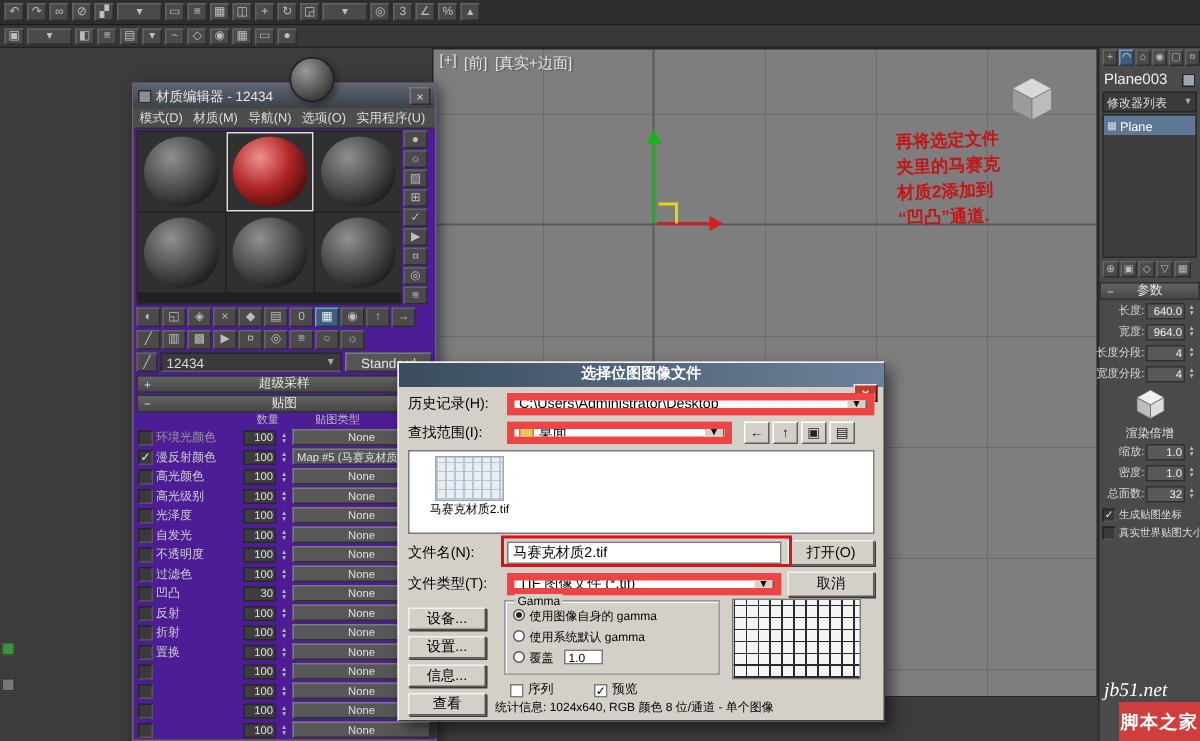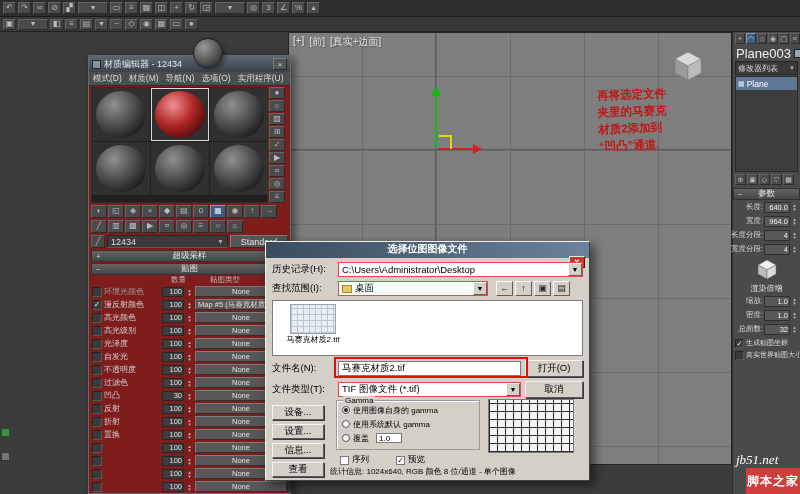--- a/index.html
+++ b/index.html
@@ -39,21 +39,21 @@
     border-top:5px solid transparent;border-bottom:5px solid transparent;border-left:9px solid #d02020;}
   #axis-corner-h{position:absolute;left:150px;top:102px;width:13px;height:2px;background:#e8d40a;}
   #axis-corner-v{position:absolute;left:161px;top:102px;width:2px;height:14px;background:#e8d40a;}
   #viewcube{position:absolute;left:382px;top:16px;}
 
   
   #annotation{left:598px;top:86px;width:80px;color:#c41414;font-size:11.5px;font-weight:bold;
     line-height:17px;transform:rotate(-2deg);z-index:8;}
 
   
-  #mat-editor{left:88px;top:55px;width:203px;height:439px;background:#7f1d1d;border:1px solid #6a6a6a;
+  #mat-editor{left:88px;top:55px;width:203px;height:439px;background:#4c1d95;border:1px solid #6a6a6a;
     box-shadow:3px 3px 9px rgba(0,0,0,.55);z-index:5;}
   #me-title{height:16px;background:linear-gradient(#5d6671,#3b4148);display:flex;align-items:center;
     gap:3px;padding:0 3px;color:#e8e8e8;font-size:9px;}
   #me-win-icon{width:9px;height:9px;background:#8a8f96;border:1px solid #2a2a2a;flex:0 0 auto;}
   #me-close{margin-left:auto;width:14px;height:12px;background:#565656;border:1px solid #7a7a7a;
     border-right-color:#2a2a2a;border-bottom-color:#2a2a2a;color:#ddd;font-size:8px;
     display:flex;align-items:center;justify-content:center;}
   #me-menubar{height:14px;background:#4d4d4d;border-bottom:1px solid #2f2f2f;display:flex;
     align-items:center;gap:7px;padding:0 4px;font-size:8.5px;color:#ddd;white-space:nowrap;overflow:hidden;}
   #me-body{padding:1px 2px;position:relative;}
@@ -104,21 +104,21 @@
   #file-dialog{left:265px;top:241px;width:325px;height:240px;background:#d4d0c8;color:#000;
     border:1px solid #404040;border-top-color:#f0f0f0;border-left-color:#f0f0f0;
     box-shadow:4px 4px 10px rgba(0,0,0,.55);z-index:10;font-size:10px;}
   #fd-title{height:16px;background:linear-gradient(90deg,#3a4c5e,#6b829a);display:flex;align-items:center;
     color:#fff;font-size:10px;font-weight:bold;padding:0 4px;flex-direction:column;}
   #fd-close{margin-left:auto;width:16px;height:13px;background:#c23a2b;border:1px solid #e8e8e8;
     border-right-color:#5a150d;border-bottom-color:#5a150d;color:#fff;font-size:9px;
     display:flex;align-items:center;justify-content:center;}
   .fd-row{display:flex;align-items:center;margin:4px 6px 0;gap:4px;position:relative;}
   .fd-label{width:62px;font-size:9.5px;flex:0 0 auto;}
-  .combo{flex:1;height:15px;background:#fff;border:1px solid #ef4444;font-size:9.5px;display:flex;
+  .combo{flex:1;height:15px;background:#fff;border:5px solid #ef4444;font-size:9.5px;display:flex;
     align-items:center;padding-left:3px;overflow:hidden;white-space:nowrap;}
   .combo .arrowbtn{margin-left:auto;width:14px;height:13px;background:#d4d0c8;border:1px solid;
     border-color:#fff #5f5f5f #5f5f5f #fff;font-size:7px;display:flex;align-items:center;justify-content:center;flex:0 0 auto;}
   .folder{width:10px;height:8px;background:#e8c860;border:1px solid #a88830;margin-right:3px;flex:0 0 auto;}
   .navbtns{display:flex;gap:2px;margin-left:4px;}
   .navbtns .ic{width:17px;height:15px;background:#d4d0c8;border-color:#fff #5f5f5f #5f5f5f #fff;color:#222;font-size:9px;}
   #fd-list{margin:4px 6px 0;height:56px;background:#fff;border:1px solid #7a7a7a;position:relative;}
   #fd-item{position:absolute;left:8px;top:3px;width:64px;text-align:center;}
   #fd-thumb{width:46px;height:30px;margin:0 auto;border:1px solid #96a6b6;
     background:repeating-linear-gradient(0deg,#b9c6d2 0 1px,transparent 1px 6px),
@@ -147,21 +147,21 @@
     text-align:center;color:#000;flex:0 0 auto;}
   .fd-check{position:absolute;display:flex;align-items:center;gap:3px;font-size:8.5px;}
   #fd-stats{position:absolute;left:64px;top:224px;font-size:8px;white-space:nowrap;}
   #fd-location{position:absolute;left:64px;top:233px;font-size:8px;white-space:nowrap;}
 
   
   #cmd-panel{left:732px;top:32px;width:68px;height:462px;background:#4a4a4a;border-left:1px solid #2b2b2b;
     color:#ddd;z-index:2;}
   #cmd-tabs{height:14px;display:flex;gap:1px;padding:1px 2px;}
   #cmd-tabs .ic{width:10px;height:11px;font-size:7px;}
-  #obj-name-row{height:14px;display:flex;align-items:center;gap:3px;padding:0 3px;font-size:13px;color:#f0f0f0;}
+  #obj-name-row{height:14px;display:flex;align-items:center;gap:3px;padding:0 3px;font-size:10px;color:#f0f0f0;}
   #obj-color-swatch{width:9px;height:9px;background:#9aa7b4;border:1px solid #222;margin-left:auto;flex:0 0 auto;}
   #modifier-list{height:14px;margin:1px 2px;background:#3a3a3a;border:1px solid #262626;display:flex;
     align-items:center;font-size:8px;padding:0 2px;white-space:nowrap;overflow:hidden;}
   #modifier-list .arr{margin-left:auto;font-size:6px;color:#aaa;}
   #mod-stack{height:96px;margin:1px 2px;background:#3d3d3d;border:1px solid #2a2a2a;overflow:hidden;}
   .stack-item{height:13px;display:flex;align-items:center;gap:2px;padding:0 2px;background:#5d7795;
     color:#fff;font-size:8.5px;text-align:right;}
   .stack-item .sicon{font-size:7px;color:#d8e2ee;}
   #stack-toolbar{height:14px;display:flex;gap:1px;padding:1px 2px;}
   #stack-toolbar .ic{width:11px;height:11px;font-size:7px;}

